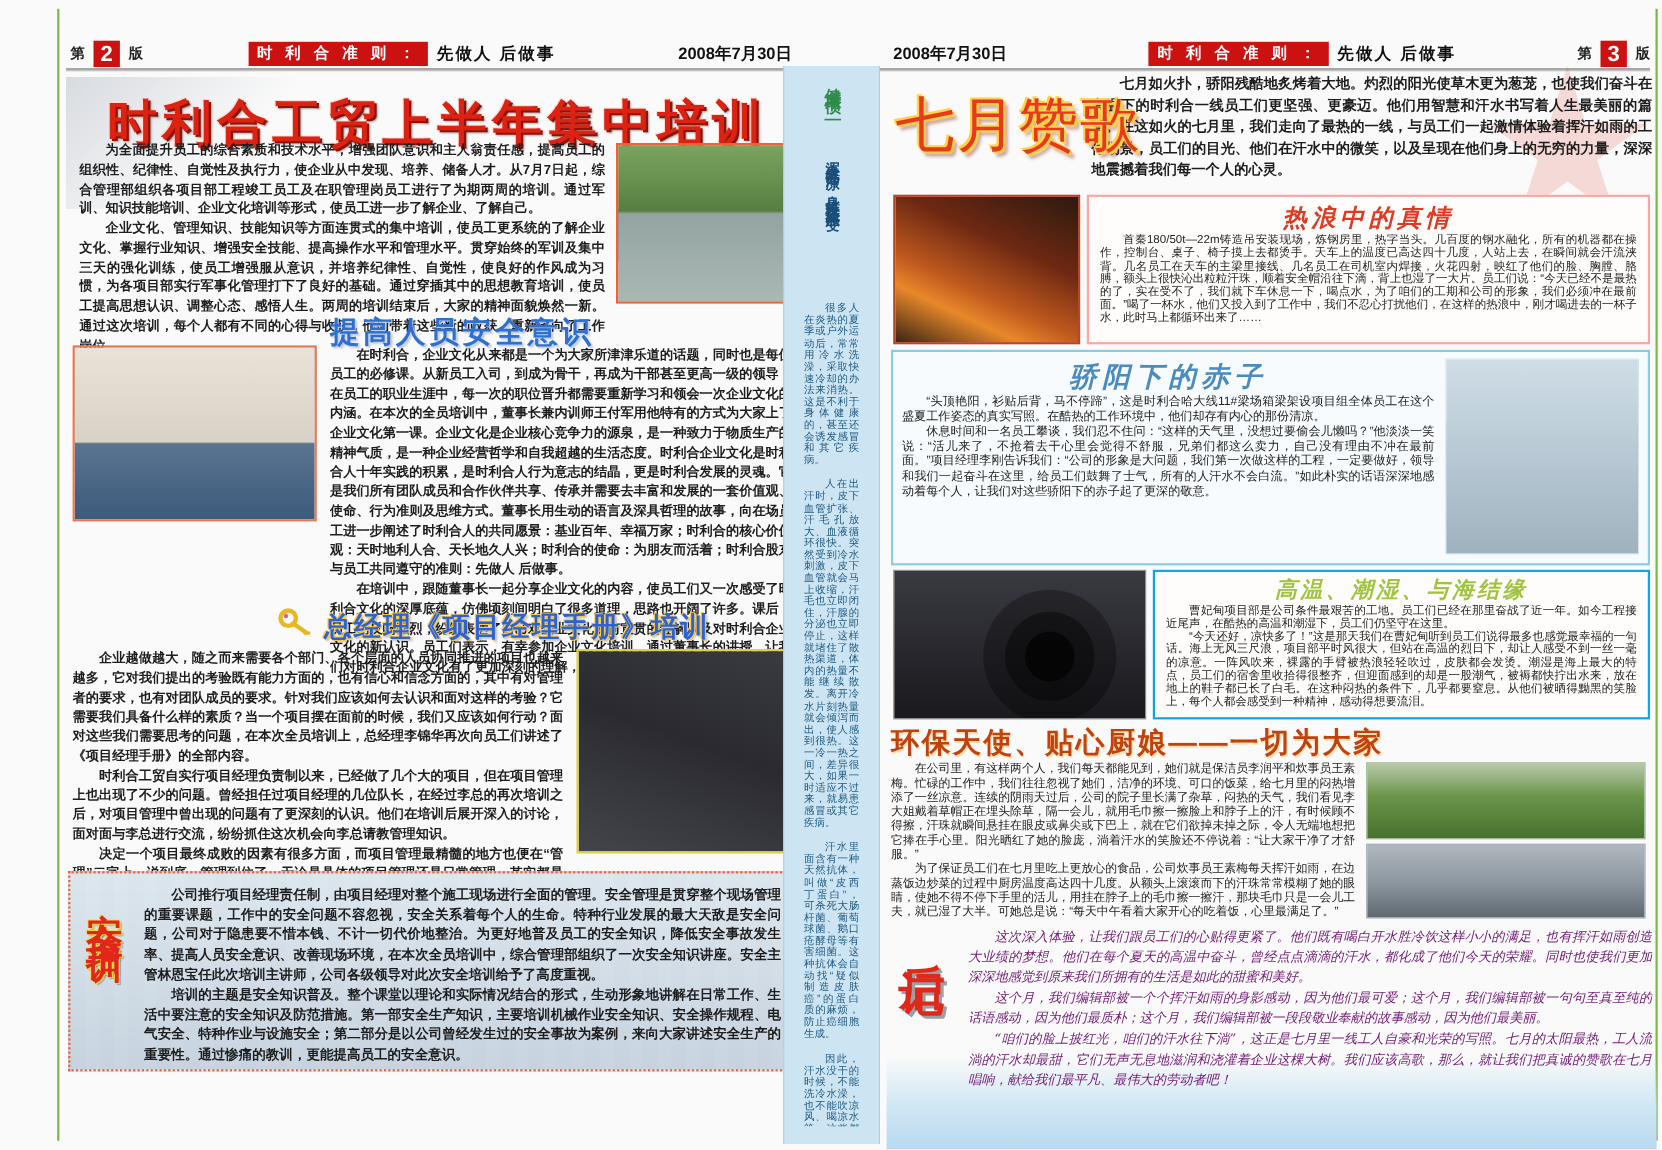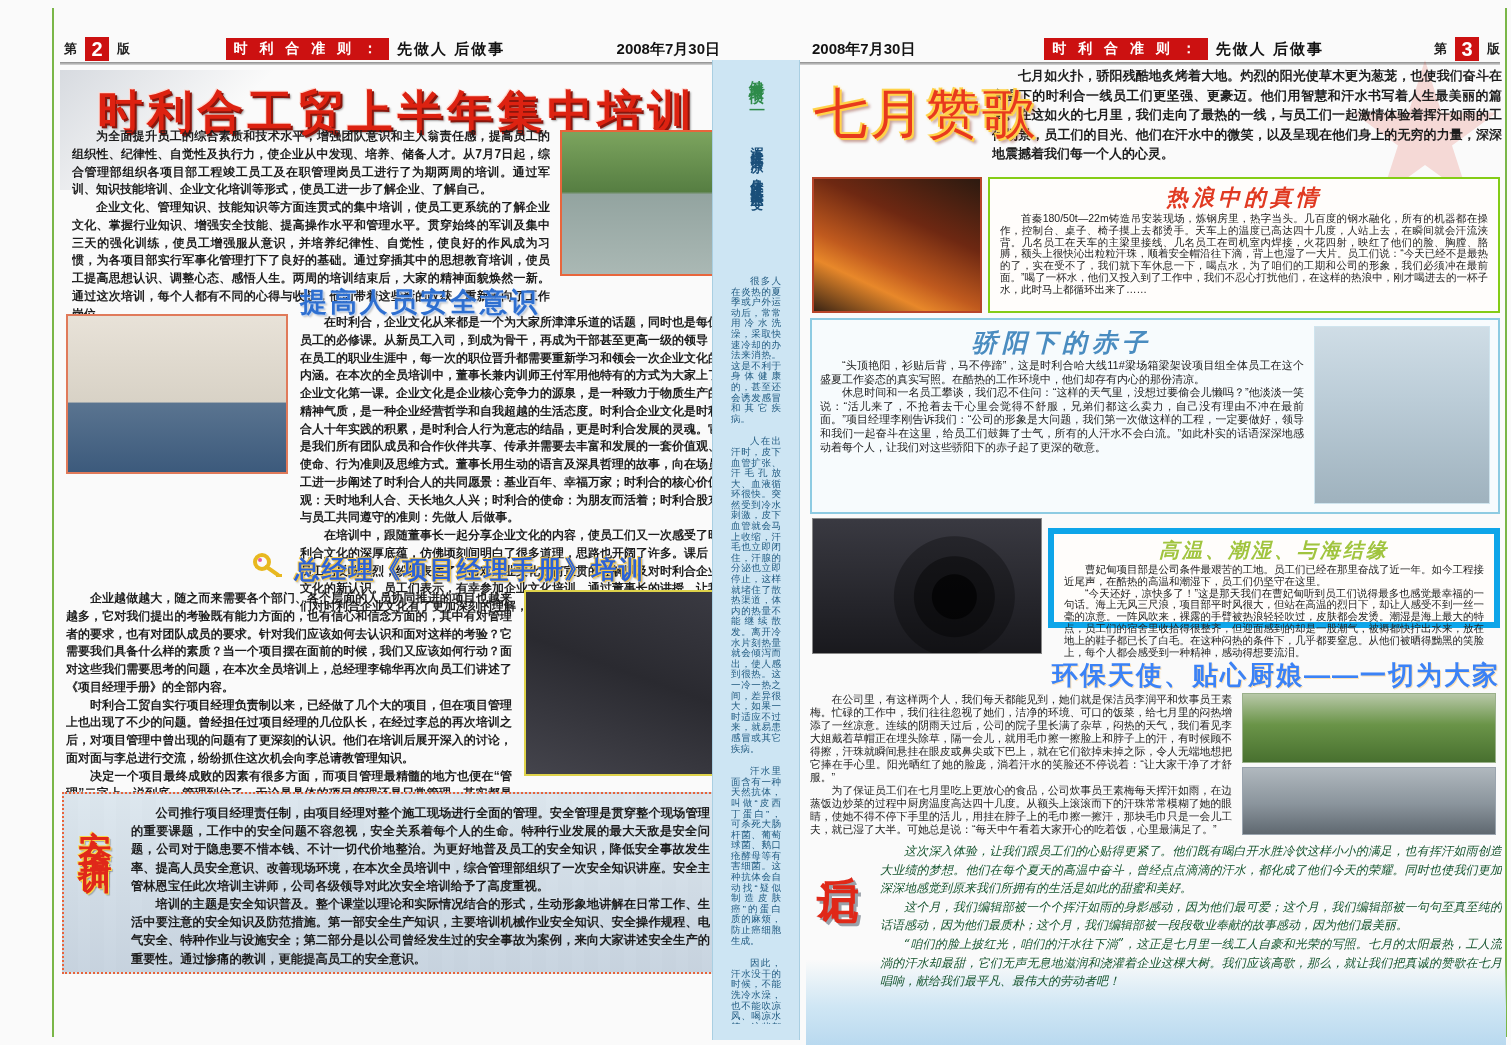--- a/index.html
+++ b/index.html
@@ -47,29 +47,29 @@
   .rp-title{font-size:54px;font-weight:normal;color:#e8391d;letter-spacing:2px;
       font-family:"DejaVu Sans",sans-serif;
       text-shadow:0 0 3px #ffd24a,2px 2px 0 #ffd24a,-2px -2px 0 #ffd24a,4px 4px 3px rgba(120,20,0,.4);}
   .boxed{box-sizing:border-box;background:#fffdfb;}
   .head-red-cal{font-size:22px;font-weight:bold;color:#e03a22;text-align:center;letter-spacing:4px;
       font-family:"DejaVu Serif",serif;font-style:italic;}
   .head-teal-cal{font-size:25px;font-weight:bold;color:#4a8cc0;letter-spacing:5px;
       font-family:"DejaVu Serif",serif;font-style:italic;}
   .head-green-cal{font-size:20px;font-weight:bold;color:#a0c43e;text-align:center;letter-spacing:3px;
       font-family:"DejaVu Serif",serif;font-style:italic;}
-  .head-orange{font-size:26px;font-weight:bold;color:#3b82f6;text-align:right;letter-spacing:2px;
+  .head-orange{font-size:26px;font-weight:bold;color:#c2410c;text-align:left;letter-spacing:2px;
       text-shadow:1px 1px 0 #ffe0b0;}
   .smalltext{font-size:10.5px;line-height:11.8px;text-align:justify;color:#222;overflow:hidden;}
   .smalltext p{margin:0;text-indent:2em;}
   .midtext{font-size:11px;line-height:13.6px;text-align:justify;color:#222;overflow:hidden;}
   .midtext p{margin:0;text-indent:2em;}
   .post-title{font-size:42px;color:#e02818;letter-spacing:6px;
       text-shadow:3px 3px 0 #9aa0a8,1px 1px 0 #c8ccd2;}
-  .post-text{font-size:12px;line-height:1.55;color:#14532d;font-style:italic;
+  .post-text{font-size:12px;line-height:1.55;color:#701a75;font-style:italic;
       font-family:"DejaVu Serif",serif;text-align:justify;overflow:hidden;}
   .post-text p{margin:0;text-indent:2em;}
   .star{width:150px;height:150px;background:#e03020;opacity:.16;
       clip-path:polygon(50% 0%,61% 35%,98% 35%,68% 57%,79% 91%,50% 70%,21% 91%,32% 57%,2% 35%,39% 35%);}
   .faded-bg{background:linear-gradient(135deg,rgba(150,160,175,.35),rgba(220,225,230,0) 60%);}
   .sky{background:linear-gradient(180deg,rgba(234,244,251,0),#cfe6f4 55%,#b9d9ef);}
 </style>
 </head>
 <body>
 
@@ -180,21 +180,21 @@
   <div style="float:left;width:182px;height:96px;"></div>
   <div class="bodytext" style="font-size:13px;line-height:1.5;">
     <p>七月如火扑，骄阳残酷地炙烤着大地。灼烈的阳光使草木更为葱茏，也使我们奋斗在高温下的时利合一线员工们更坚强、更豪迈。他们用智慧和汗水书写着人生最美丽的篇章。在这如火的七月里，我们走向了最热的一线，与员工们一起激情体验着挥汗如雨的工作场景，员工们的目光、他们在汗水中的微笑，以及呈现在他们身上的无穷的力量，深深地震撼着我们每一个人的心灵。</p>
   </div>
 </div>
 <div class="abs rp-title" style="left:814px;top:78px;">七月赞歌</div>
 
 <div class="abs photo" style="left:812px;top:177px;width:170px;height:136px;border:2px solid #b8452a;
     background:linear-gradient(205deg,#2c1a10 0%,#6e2812 35%,#c05a1e 62%,#e8882a 75%,#3a2414 100%),
     radial-gradient(circle at 45% 42%,rgba(230,60,40,.95) 0 7px,transparent 8px);"></div>
-<div class="abs boxed" style="left:988px;top:177px;width:512px;height:136px;border:2px solid #84cc16;padding:4px 10px;">
+<div class="abs boxed" style="left:988px;top:177px;width:512px;height:136px;border:2px solid #fca5a5;padding:4px 10px;">
   <div class="head-red-cal">热浪中的真情</div>
   <div class="smalltext">
     <p>首秦180/50t—22m铸造吊安装现场，炼钢房里，热字当头。几百度的钢水融化，所有的机器都在操作，控制台、桌子、椅子摸上去都烫手。天车上的温度已高达四十几度，人站上去，在瞬间就会汗流浃背。几名员工在天车的主梁里接线、几名员工在司机室内焊接，火花四射，映红了他们的脸、胸膛、胳膊，额头上很快沁出粒粒汗珠，顺着安全帽沿往下滴，背上也湿了一大片。员工们说：“今天已经不是最热的了，实在受不了，我们就下车休息一下，喝点水，为了咱们的工期和公司的形象，我们必须冲在最前面。”喝了一杯水，他们又投入到了工作中，我们不忍心打扰他们，在这样的热浪中，刚才喝进去的一杯子水，此时马上都循环出来了……</p>
   </div>
 </div>
 
 <div class="abs boxed" style="left:810px;top:318px;width:690px;height:196px;border:2px solid #8ecbe2;background:#f7fbfd;padding:6px 8px;">
   <div class="photo" style="float:right;width:176px;height:178px;margin:0 0 2px 10px;border:1px solid #cfe4ee;
       background:linear-gradient(180deg,#cfdde6 0%,#bccdd8 40%,#9fb2be 100%),
       radial-gradient(circle at 28% 22%,rgba(220,40,30,.95) 0 9px,transparent 10px),
@@ -204,21 +204,21 @@
   <div class="head-teal-cal" style="text-align:center;">骄阳下的赤子</div>
   <div class="midtext">
     <p>“头顶艳阳，衫贴后背，马不停蹄”，这是时利合哈大线11#梁场箱梁架设项目组全体员工在这个盛夏工作姿态的真实写照。在酷热的工作环境中，他们却存有内心的那份清凉。</p>
     <p>休息时间和一名员工攀谈，我们忍不住问：“这样的天气里，没想过要偷会儿懒吗？”他淡淡一笑说：“活儿来了，不抢着去干心里会觉得不舒服，兄弟们都这么卖力，自己没有理由不冲在最前面。”项目经理李刚告诉我们：“公司的形象是大问题，我们第一次做这样的工程，一定要做好，领导和我们一起奋斗在这里，给员工们鼓舞了士气，所有的人汗水不会白流。”如此朴实的话语深深地感动着每个人，让我们对这些骄阳下的赤子起了更深的敬意。</p>
   </div>
 </div>
 
 <div class="abs photo" style="left:812px;top:518px;width:230px;height:136px;border:1px solid #888;
     background:radial-gradient(circle at 62% 58%,#0e0e10 0 22px,#2c2c30 23px 40px,#4a4a50 41px 60px,#6a6a72 61px),
     linear-gradient(180deg,#8a8a92,#3c3c42);background-blend-mode:multiply;"></div>
-<div class="abs boxed" style="left:1048px;top:518px;width:452px;height:100px;border:6px solid #0ea5e9;padding:3px 10px;margin-top:10px;">
+<div class="abs boxed" style="left:1048px;top:518px;width:452px;height:136px;border:2px solid #0ea5e9;padding:3px 10px;">
   <div class="head-green-cal">高温、潮湿、与海结缘</div>
   <div class="smalltext">
     <p>曹妃甸项目部是公司条件最艰苦的工地。员工们已经在那里奋战了近一年。如今工程接近尾声，在酷热的高温和潮湿下，员工们仍坚守在这里。</p>
     <p>“今天还好，凉快多了！”这是那天我们在曹妃甸听到员工们说得最多也感觉最幸福的一句话。海上无风三尺浪，项目部平时风很大，但站在高温的烈日下，却让人感受不到一丝一毫的凉意。一阵风吹来，裸露的手臂被热浪轻轻吹过，皮肤都会发烫。潮湿是海上最大的特点，员工们的宿舍里收拾得很整齐，但迎面感到的却是一股潮气，被褥都快拧出水来，放在地上的鞋子都已长了白毛。在这种闷热的条件下，几乎都要窒息。从他们被晒得黝黑的笑脸上，每个人都会感受到一种精神，感动得想要流泪。</p>
   </div>
 </div>
 
 <div class="abs" style="left:810px;top:658px;width:690px;height:180px;">
   <div class="head-orange">环保天使、贴心厨娘——一切为大家</div>
   <div style="float:right;width:258px;height:146px;margin-left:10px;">

